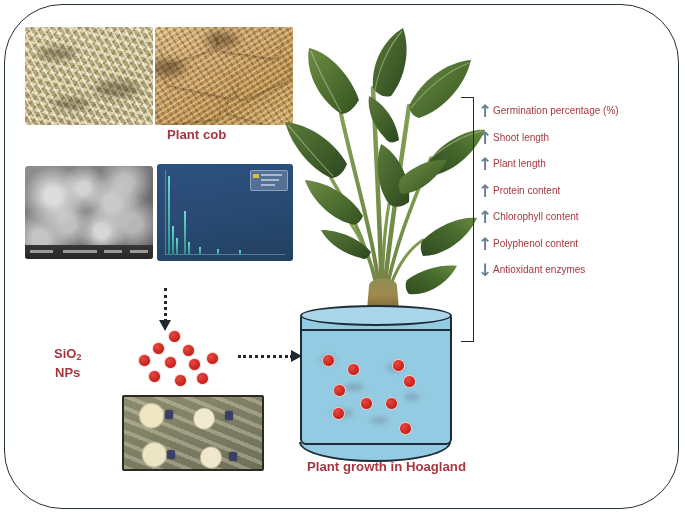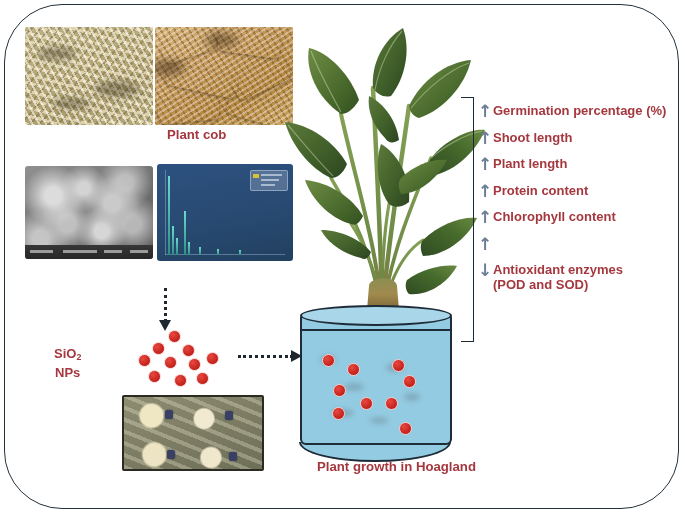--- a/index.html
+++ b/index.html
@@ -111,21 +111,21 @@
   .head-down{border-left:6px solid transparent;border-right:6px solid transparent;border-top:11px solid #20282f;}
   .head-right{border-top:6px solid transparent;border-bottom:6px solid transparent;border-left:11px solid #20282f;}
 
   
   .bracket{position:absolute;left:461px;top:97px;width:13px;height:245px;
       border:1.7px solid #1c2b3a;border-left:none;box-sizing:border-box;}
   .outcomes{position:absolute;left:478px;top:104px;width:205px;}
   .orow{position:relative;display:flex;align-items:flex-start;margin-bottom:11.5px;}
   .oarrow{flex:0 0 15px;color:#6d7f96;font-size:17px;line-height:15px;font-weight:bold;
       font-family:"DejaVu Sans",sans-serif;}
-  .otext{color:#a5383f;font-weight:bold;font-size:13px;line-height:14px;}
+  .otext{color:#a5383f;font-weight:normal;font-size:10px;line-height:14px;}
 </style>
 </head>
 <body>
 
 <div id="stage">
 
   <div class="frame"></div>
 
   <div class="photo bagasse" style="left:25px;top:27px;width:128px;height:98px;">
     <div class="dark" style="left:10%;top:20%;width:30%;height:14%;"></div>
@@ -259,21 +259,21 @@
     <div class="np" style="left:47px;top:58px;"></div>
     <div class="np" style="left:92px;top:54px;"></div>
     <div class="np" style="left:103px;top:70px;"></div>
     <div class="np" style="left:33px;top:79px;"></div>
     <div class="np" style="left:60px;top:92px;"></div>
     <div class="np" style="left:85px;top:92px;"></div>
     <div class="np" style="left:32px;top:102px;"></div>
     <div class="np" style="left:99px;top:117px;"></div>
   </div>
 
-  <div class="cap" style="left:317px;top:459px;font-size:13.2px;">Plant growth in Hoagland</div>
+  <div class="cap" style="left:307px;top:459px;font-size:13.2px;">Plant growth in Hoagland</div>
 
   <div class="cluster">
     <div class="np" style="left:30px;top:0px;"></div>
     <div class="np" style="left:14px;top:12px;"></div>
     <div class="np" style="left:44px;top:14px;"></div>
     <div class="np" style="left:0px;top:24px;"></div>
     <div class="np" style="left:26px;top:26px;"></div>
     <div class="np" style="left:50px;top:28px;"></div>
     <div class="np" style="left:68px;top:22px;"></div>
     <div class="np" style="left:10px;top:40px;"></div>
@@ -318,24 +318,21 @@
     <div class="orow">
       <span class="oarrow">↑</span>
       <span class="otext">Protein content</span>
     </div>
     <div class="orow">
       <span class="oarrow">↑</span>
       <span class="otext">Chlorophyll content</span>
     </div>
     <div class="orow">
       <span class="oarrow">↑</span>
+      <span class="otext">Polyphenol content</span>
     </div>
     <div class="orow" style="margin-bottom:0;">
       <span class="oarrow">↓</span>
       <span class="otext">Antioxidant enzymes</span>
     </div>
-    <div class="orow">
-      <span class="oarrow"></span>
-      <span class="otext">(POD and SOD)</span>
-    </div>
   </div>
 
 </div>
 
 </body></html>

